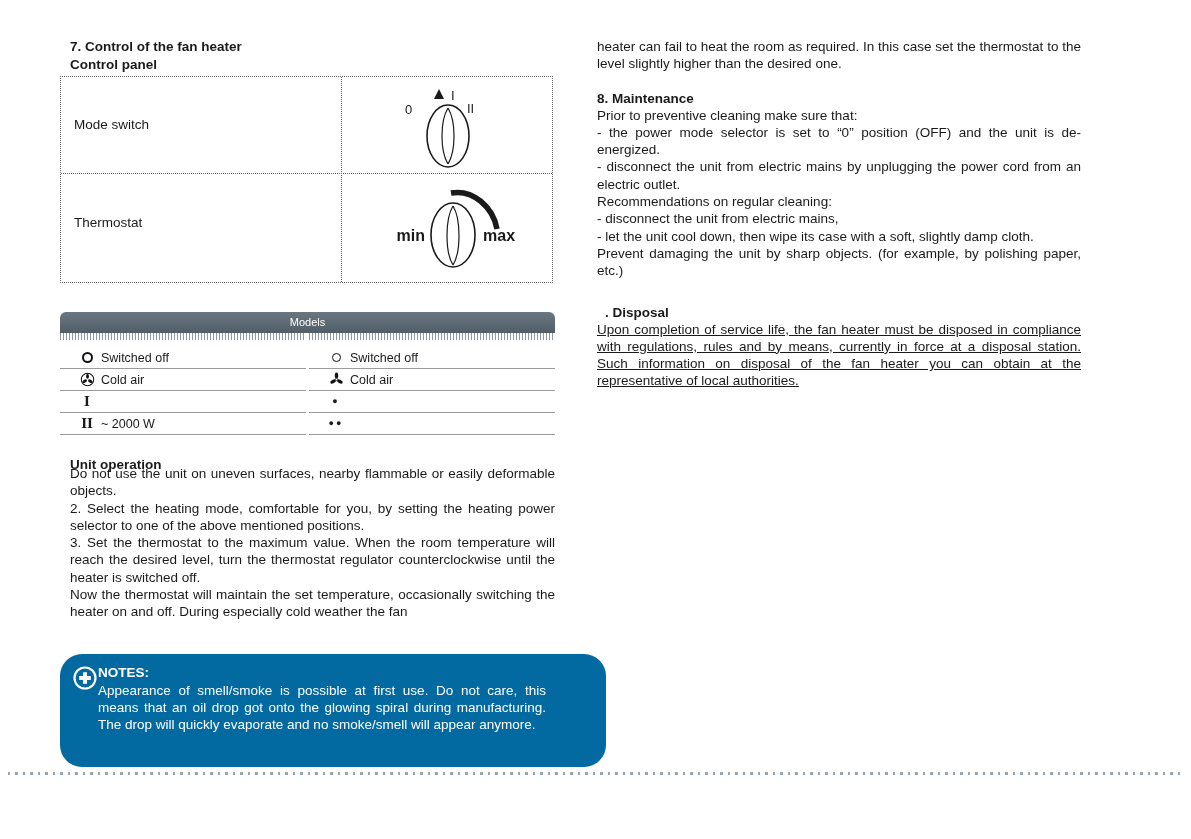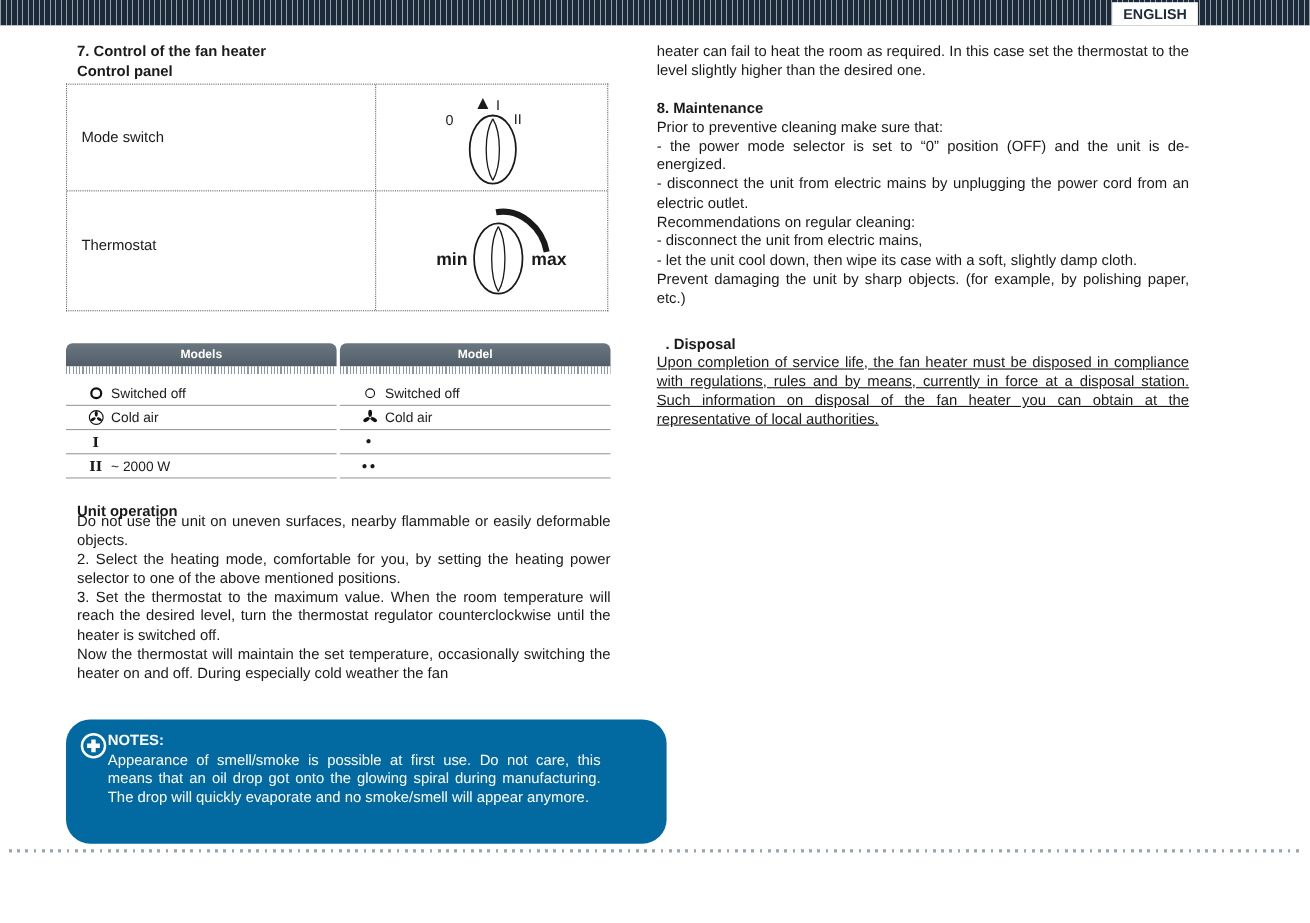--- a/index.html
+++ b/index.html
@@ -30,21 +30,21 @@
   .ctl-vline { position:absolute; top:0; bottom:0; left:280px; border-left:1px dotted #666; }
   .ctl-label1 { position:absolute; left:13px; top:40px; font-size:13.5px; }
   .ctl-label2 { position:absolute; left:13px; top:138px; font-size:13.5px;text-align:center; }
   .dial1 { position:absolute; left:280px; top:2px; }
   .dial2 { position:absolute; left:280px; top:100px; }
 
   
   .models { position:absolute; left:60px; top:312px; width:495px; }
   .m-headers { display:flex; gap:3px; }
   .m-head { flex:1; height:21px; background:linear-gradient(#6b7780,#515d68);
-    color:#fff; font-weight:bold; font-size:11px; text-align:center; line-height:21px;
+    color:#fff; font-weight:normal; font-size:11px; text-align:center; line-height:21px;
     border-radius:6px 6px 0 0; }
   .m-hatch { display:flex; gap:3px; }
   .m-hatch div { flex:1; height:7px;
     background:repeating-linear-gradient(90deg,#8d979e 0 1px, transparent 1px 3px); }
   .m-rows { margin-top:7px; }
   .m-row { display:flex; gap:3px; height:22px; }
   .m-cell { flex:1; display:flex; align-items:center; border-bottom:1px solid #9c9c9c; }
   .m-icon { width:28px; margin-left:13px; display:flex; justify-content:center; align-items:center; }
   .m-label { font-size:12.5px; }
   .ring-bold { width:11px; height:11px; border:2.6px solid #111; border-radius:50%; }
@@ -76,24 +76,20 @@
   .dotline { position:absolute; left:8px; top:772px; width:1175px; height:3px;
     background:repeating-linear-gradient(90deg,#9aa6ae 0 2.5px, transparent 2.5px 7.5px); }
 
   svg text { fill:#1a1a1a; font-family:"Liberation Sans", sans-serif; }
 </style>
 </head>
 <body>
 
 <div class="page">
 
-  <div class="topbar">
-    <div class="topbar-ticks"></div>
-    <div class="lang-tab">ENGLISH</div>
-  </div>
 
   <div class="h sec-title">7. Control of the fan heater</div>
   <div class="h sec-subtitle">Control panel</div>
 
   <div class="ctl-table">
     <div class="ctl-hline"></div>
     <div class="ctl-vline"></div>
     <div class="ctl-label1">Mode switch</div>
     <div class="ctl-label2">Thermostat</div>
 
@@ -113,21 +109,20 @@
       <path d="M112,29 C120,42 120,75 112,88" fill="none" stroke="#1a1a1a" stroke-width="1.2"></path>
       <path d="M110,16 C132,12 152,30 156,52" fill="none" stroke="#1a1a1a" stroke-width="5.5"></path>
       <text x="84" y="64" text-anchor="end" font-size="16" font-weight="bold">min</text>
       <text x="142" y="64" font-size="16" font-weight="bold">max</text>
     </svg>
   </div>
 
   <div class="models">
     <div class="m-headers">
       <div class="m-head">Models</div>
-      <div class="m-head">Model</div>
     </div>
     <div class="m-hatch">
         <div></div>
         <div></div>
       </div>
     <div class="m-rows">
 
       <div class="m-row">
         <div class="m-cell">
           <span class="m-icon">

